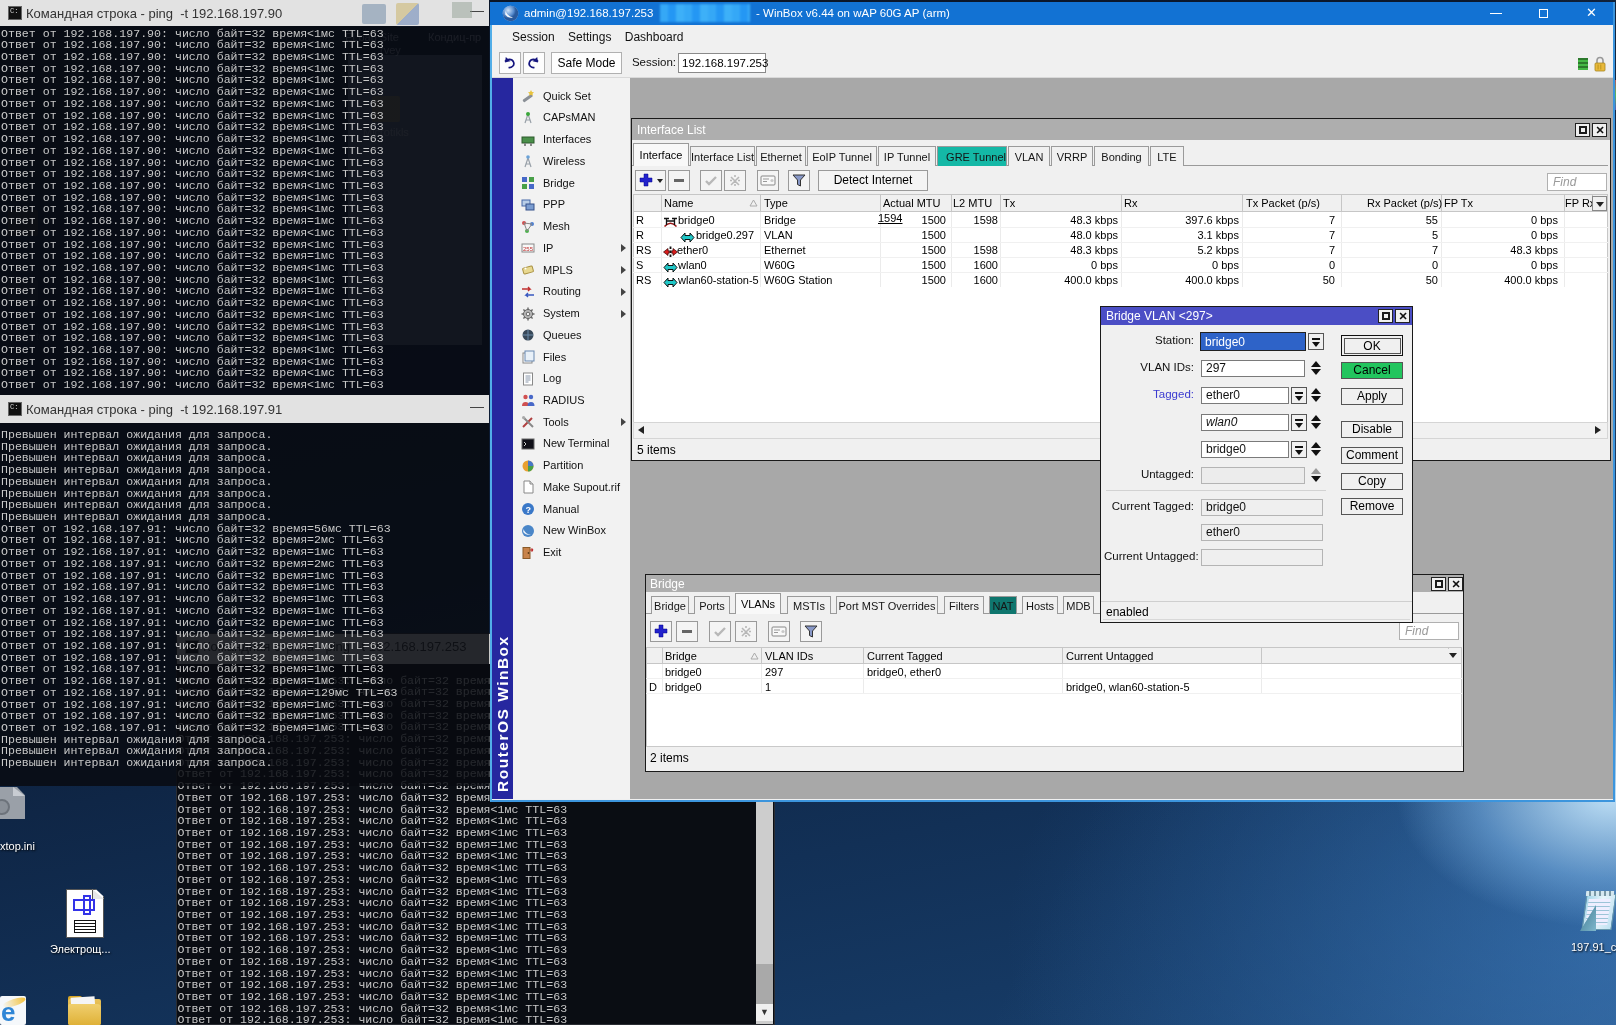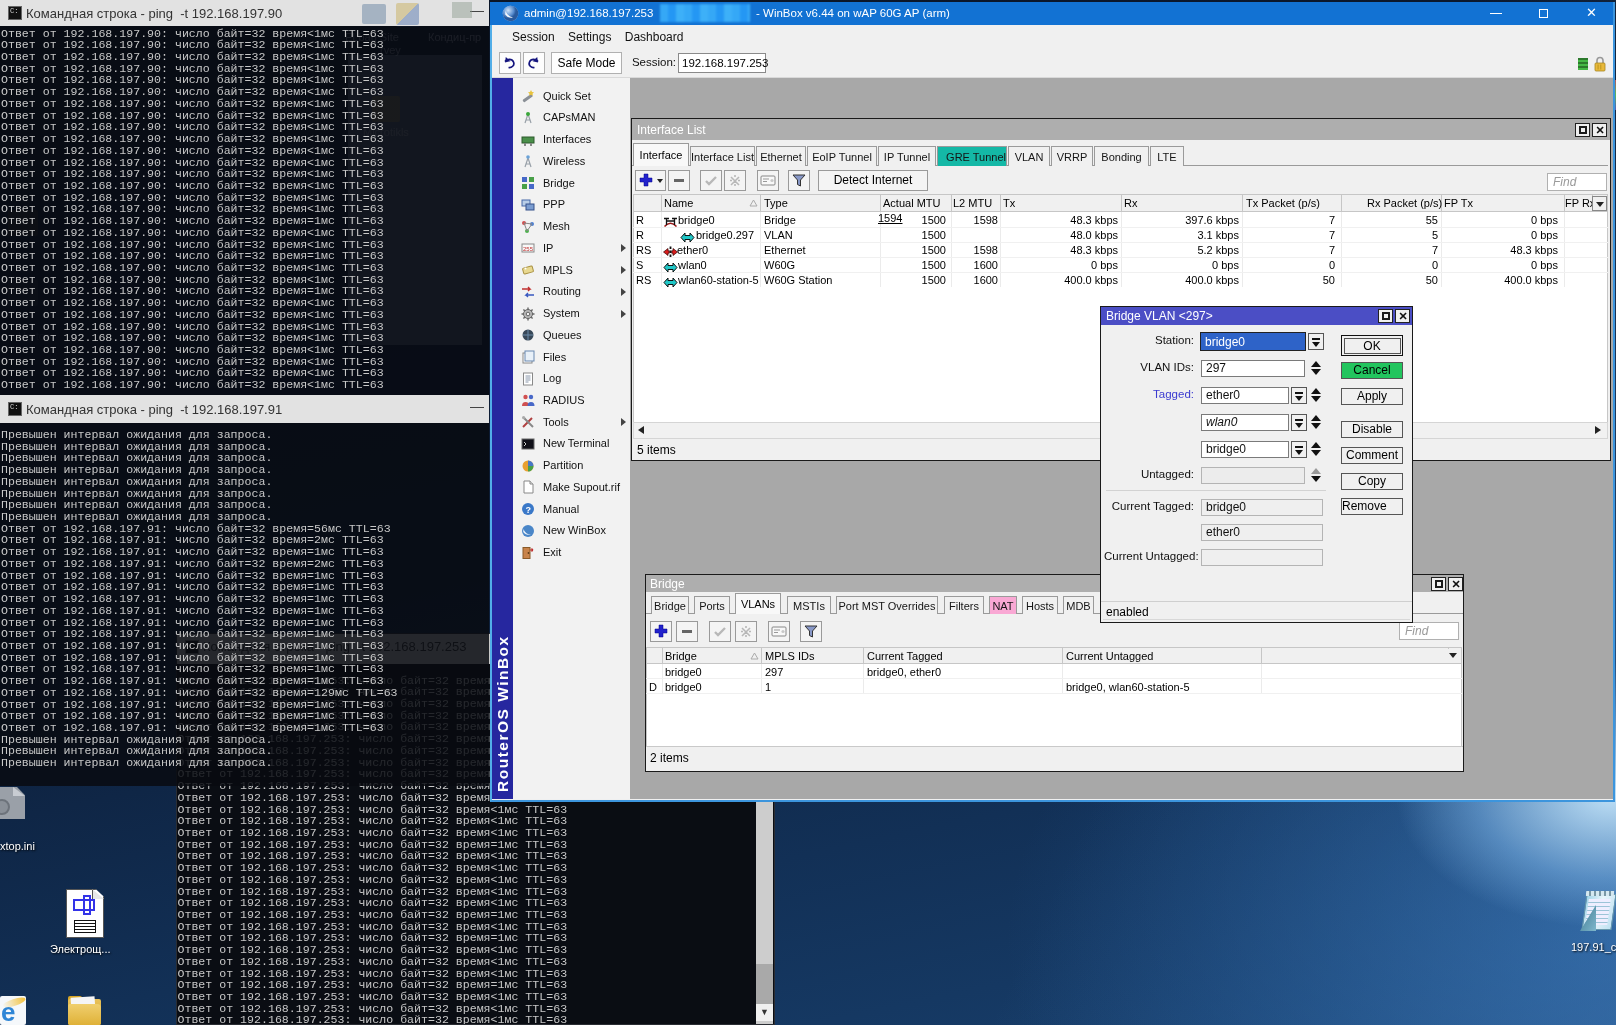--- a/index.html
+++ b/index.html
@@ -533,21 +533,21 @@
 <div class="abs" style="left:1448px;top:577px;width:15px;height:14px;background:#f0f0f0;border:1px solid #222;">
     <div class="lbl" style="left:2.5px;top:-0.5px;font-size:11px;font-weight:bold;color:#111;">✕</div>
   </div>
 <div class="abs" style="left:646px;top:613px;width:817px;height:1px;background:#9a9a9a;"></div>
 <div class="abs" style="left:651px;top:596px;width:38px;height:18px;background:#f0f0f0;border:1px solid #9a9a9a;border-bottom:none;font-size:11px;text-align:center;line-height:18px;color:#151515;white-space:nowrap;overflow:hidden;">Bridge</div>
 <div class="abs" style="left:694px;top:596px;width:36px;height:18px;background:#f0f0f0;border:1px solid #9a9a9a;border-bottom:none;font-size:11px;text-align:center;line-height:18px;color:#151515;white-space:nowrap;overflow:hidden;">Ports</div>
 <div class="abs" style="left:735px;top:593px;width:46px;height:21px;background:#f8f8f8;border:1px solid #9a9a9a;border-bottom:none;z-index:3;font-size:11px;text-align:center;line-height:20px;white-space:nowrap;overflow:hidden;">VLANs</div>
 <div class="abs" style="left:787px;top:596px;width:44px;height:18px;background:#f0f0f0;border:1px solid #9a9a9a;border-bottom:none;font-size:11px;text-align:center;line-height:18px;color:#151515;white-space:nowrap;overflow:hidden;">MSTIs</div>
 <div class="abs" style="left:836px;top:596px;width:102px;height:18px;background:#f0f0f0;border:1px solid #9a9a9a;border-bottom:none;font-size:11px;text-align:center;line-height:18px;color:#151515;white-space:nowrap;overflow:hidden;">Port MST Overrides</div>
 <div class="abs" style="left:944px;top:596px;width:40px;height:18px;background:#f0f0f0;border:1px solid #9a9a9a;border-bottom:none;font-size:11px;text-align:center;line-height:18px;color:#151515;white-space:nowrap;overflow:hidden;">Filters</div>
-<div class="abs" style="left:989px;top:596px;width:28px;height:18px;background:#f9a8d4;border:1px solid #9a9a9a;border-bottom:none;font-size:11px;text-align:center;line-height:18px;color:#151515;white-space:nowrap;overflow:hidden;">NAT</div>
+<div class="abs" style="left:989px;top:596px;width:28px;height:18px;background:#0f766e;border:1px solid #9a9a9a;border-bottom:none;font-size:11px;text-align:center;line-height:18px;color:#151515;white-space:nowrap;overflow:hidden;">NAT</div>
 <div class="abs" style="left:1022px;top:596px;width:36px;height:18px;background:#f0f0f0;border:1px solid #9a9a9a;border-bottom:none;font-size:11px;text-align:center;line-height:18px;color:#151515;white-space:nowrap;overflow:hidden;">Hosts</div>
 <div class="abs" style="left:1063px;top:596px;width:31px;height:18px;background:#f0f0f0;border:1px solid #9a9a9a;border-bottom:none;font-size:11px;text-align:center;line-height:18px;color:#151515;white-space:nowrap;overflow:hidden;">MDB</div>
 <div class="abs" style="left:650px;top:621px;width:22px;height:21px;background:#f4f4f4;border:1px solid #9a9a9a;"><svg width="20" height="19" viewBox="0 0 20 19">
       <path d="M8 3 h4 v4 h4 v4 h-4 v4 h-4 v-4 H4 V7 h4Z" fill="#2222cc" stroke="#00008a" stroke-width="0.5"></path>
     </svg></div>
 <div class="abs" style="left:676px;top:621px;width:22px;height:21px;background:#f4f4f4;border:1px solid #9a9a9a;"><svg width="20" height="19" viewBox="0 0 20 19">
       <rect x="5" y="8" width="10" height="3" fill="#666"></rect>
     </svg></div>
 <div class="abs" style="left:709px;top:621px;width:22px;height:21px;background:#f4f4f4;border:1px solid #9a9a9a;"><svg width="20" height="19" viewBox="0 0 20 19">
       <path d="M5 10 l3 3 7-7" stroke="#b8b8b8" stroke-width="2.4" fill="none"></path>
@@ -565,21 +565,21 @@
     </svg></div>
 <div class="abs" style="left:1399px;top:622px;width:60px;height:18px;background:#fff;border:1px solid #b0b0b0;font-style:italic;color:#9a9a9a;font-size:12px;line-height:16px;padding-left:5px;">Find</div>
 <div class="abs" style="left:646px;top:647px;width:816px;height:17px;background:#f0f0f0;border:1px solid #c6c6c6;"></div>
 <div class="abs" style="left:662px;top:648px;width:1px;height:15px;background:#c6c6c6;"></div>
 <div class="abs" style="left:761px;top:648px;width:1px;height:15px;background:#c6c6c6;"></div>
 <div class="abs" style="left:863px;top:648px;width:1px;height:15px;background:#c6c6c6;"></div>
 <div class="abs" style="left:1062px;top:648px;width:1px;height:15px;background:#c6c6c6;"></div>
 <div class="abs" style="left:1261px;top:648px;width:1px;height:15px;background:#c6c6c6;"></div>
 <div class="abs" style="left:1448px;top:648px;width:1px;height:15px;background:#c6c6c6;"></div>
 <div class="lbl" style="left:665px;top:649.5px;font-size:11px;">Bridge</div>
-<div class="lbl" style="left:765px;top:649.5px;font-size:11px;">MPLS IDs</div>
+<div class="lbl" style="left:765px;top:649.5px;font-size:11px;">VLAN IDs</div>
 <div class="lbl" style="left:867px;top:649.5px;font-size:11px;">Current Tagged</div>
 <div class="lbl" style="left:1066px;top:649.5px;font-size:11px;">Current Untagged</div>
 <svg class="abs" style="left:750px;top:652px;" width="9" height="8">
     <path d="M4.5 1 L8 7 H1Z" fill="none" stroke="#aaa"></path>
   </svg>
 <div class="abs" style="left:1447px;top:649px;width:14px;height:14px;background:#f0f0f0;">
     <div class="abs" style="left:2px;top:4px;width:0;height:0;border-top:5px solid #222;border-left:4px solid transparent;border-right:4px solid transparent;"></div>
   </div>
 <div class="abs" style="left:646px;top:664px;width:816px;height:82px;background:#fff;border-left:1px solid #c6c6c6;border-right:1px solid #c6c6c6;"></div>
 <div class="abs" style="left:662px;top:664px;width:1px;height:30px;background:#ebebeb;"></div>
@@ -661,15 +661,15 @@
 <div class="lbl" style="left:1104px;top:550px;width:90px;text-align:right;font-size:11.5px;color:#111;white-space:nowrap;">Current Untagged:</div>
 <div class="abs" style="left:1201px;top:549px;width:122px;height:17px;background:#efefef;border:1px solid #b4b4b4;font-size:12px;line-height:15px;padding-left:4px;color:#111;"></div>
 <div class="abs" style="left:1341px;top:335px;width:62px;height:21px;border:1.5px solid #111;background:#f0f0f0;">
     <div class="abs" style="left:1.5px;top:1.5px;right:1.5px;bottom:1.5px;border:1px solid #555;font-size:12px;text-align:center;line-height:15px;">OK</div>
   </div>
 <div class="abs" style="left:1341px;top:362px;width:62px;height:17px;border:1px solid #555;background:#22c55e;font-size:12px;text-align:center;line-height:15px;">Cancel</div>
 <div class="abs" style="left:1341px;top:388px;width:62px;height:17px;border:1px solid #555;background:#f0f0f0;font-size:12px;text-align:center;line-height:15px;">Apply</div>
 <div class="abs" style="left:1341px;top:421px;width:62px;height:17px;border:1px solid #555;background:#f0f0f0;font-size:12px;text-align:center;line-height:15px;">Disable</div>
 <div class="abs" style="left:1341px;top:447px;width:62px;height:17px;border:1px solid #555;background:#f0f0f0;font-size:12px;text-align:center;line-height:15px;">Comment</div>
 <div class="abs" style="left:1341px;top:473px;width:62px;height:17px;border:1px solid #555;background:#f0f0f0;font-size:12px;text-align:center;line-height:15px;">Copy</div>
-<div class="abs" style="left:1341px;top:498px;width:62px;height:17px;border:1px solid #555;background:#f0f0f0;font-size:12px;text-align:left;line-height:15px;">Remove</div>
+<div class="abs" style="left:1341px;top:498px;width:62px;height:17px;border:1px solid #555;background:#f0f0f0;font-size:12px;text-align:center;line-height:15px;">Remove</div>
 <div class="abs" style="left:1101px;top:601px;width:311px;height:1px;background:#cfcfcf;"></div>
 <div class="abs" style="left:1103px;top:619px;width:307px;height:1px;background:#d8d8d8;"></div>
 <div class="lbl" style="left:1106px;top:605px;font-size:12px;">enabled</div>
 </body></html>

